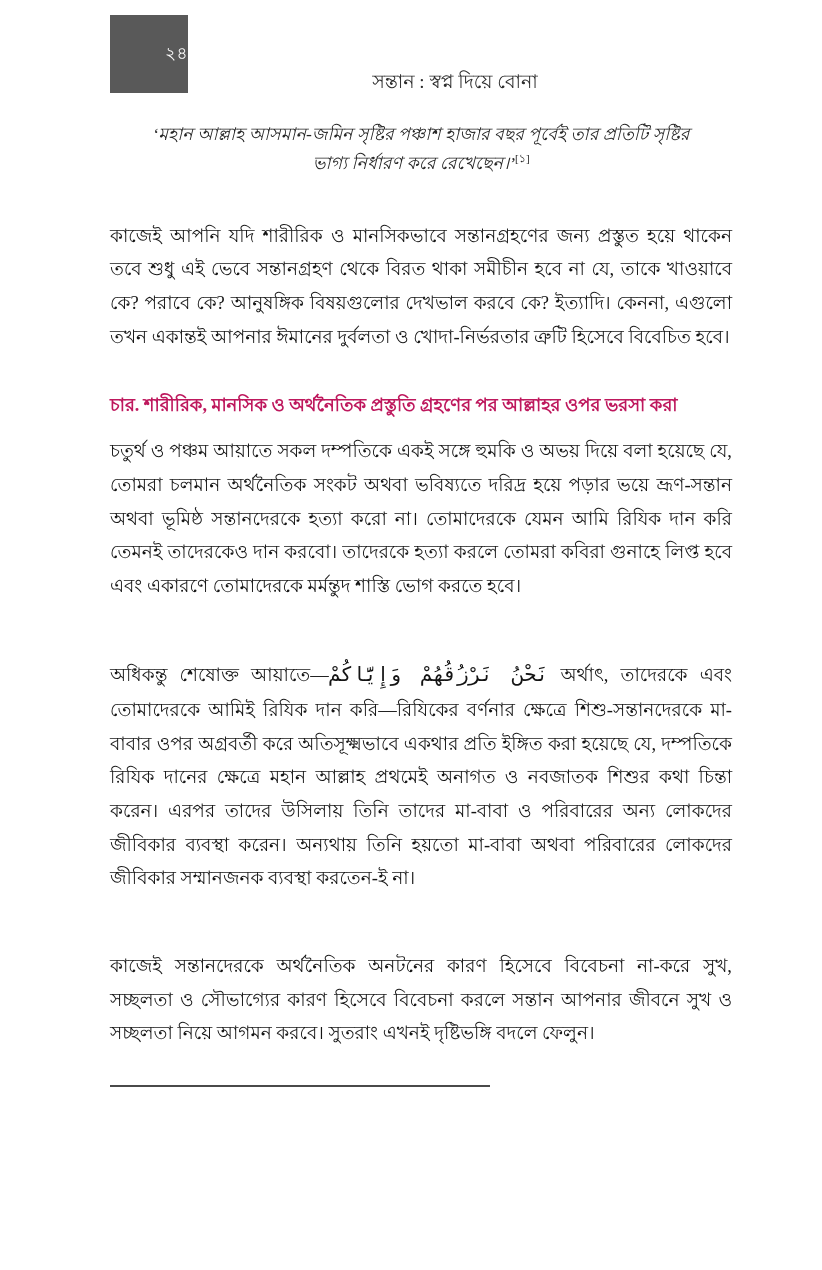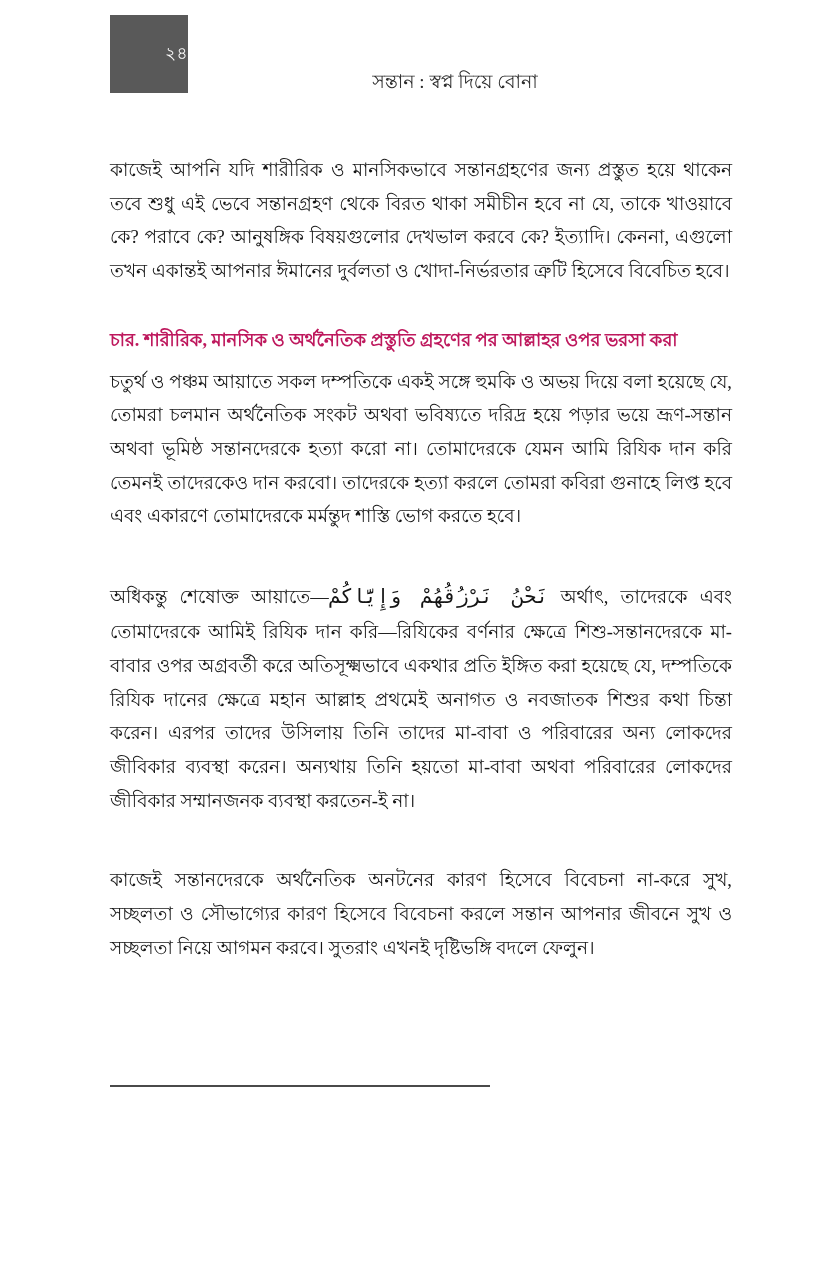--- a/index.html
+++ b/index.html
@@ -91,21 +91,21 @@
     font-style: normal;
   }
 
   
   p.body-text {
     text-align: justify;
     text-justify: inter-word;
     font-size: 18.5px;
     line-height: 1.82;
     color: #141414;
-    margin: 8px 0 20px 0;
+    margin: 16px 0 20px 0;
   }
   p.body-text:last-child { margin-bottom: 0; }
 
   .spacer-lg { height: 26px; }
   .spacer-md { height: 18px; }
 
   
   h2.section-heading {
     font-size: 18px;
     font-weight: bold;
@@ -154,20 +154,21 @@
   <div class="header">
     <div class="page-number-box">
       <span class="num">২৪</span>
     </div>
     <div class="running-title">সন্তান : স্বপ্ন দিয়ে বোনা</div>
   </div>
 
   <div class="content">
 
     <div>
+      <div class="hadith-bangla"><span>‘মহান আল্লাহ আসমান-জমিন সৃষ্টির পঞ্চাশ হাজার বছর পূর্বেই তার প্রতিটি সৃষ্টির ভাগ্য নির্ধারণ করে রেখেছেন।’</span><span class="fnref">[১]</span></div>
     </div>
 
     <div class="spacer-lg"></div>
 
     <p class="body-text">কাজেই আপনি যদি শারীরিক ও মানসিকভাবে সন্তানগ্রহণের জন্য প্রস্তুত হয়ে থাকেন তবে শুধু এই ভেবে সন্তানগ্রহণ থেকে বিরত থাকা সমীচীন হবে না যে, তাকে খাওয়াবে কে? পরাবে কে? আনুষঙ্গিক বিষয়গুলোর দেখভাল করবে কে? ইত্যাদি। কেননা, এগুলো তখন একান্তই আপনার ঈমানের দুর্বলতা ও খোদা-নির্ভরতার ত্রুটি হিসেবে বিবেচিত হবে।</p>
 
     <div class="spacer-md"></div>
 
     <h2 class="section-heading">চার. শারীরিক, মানসিক ও অর্থনৈতিক প্রস্তুতি গ্রহণের পর আল্লাহর ওপর ভরসা করা</h2>
 

